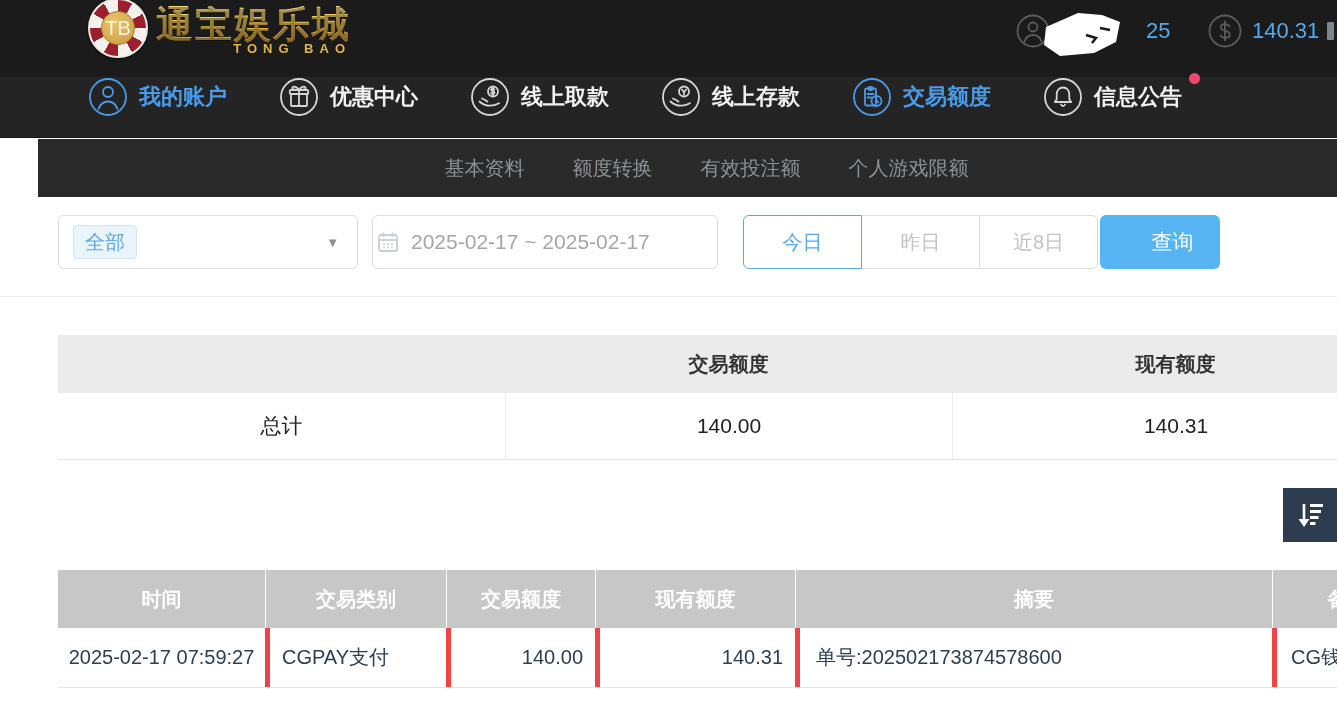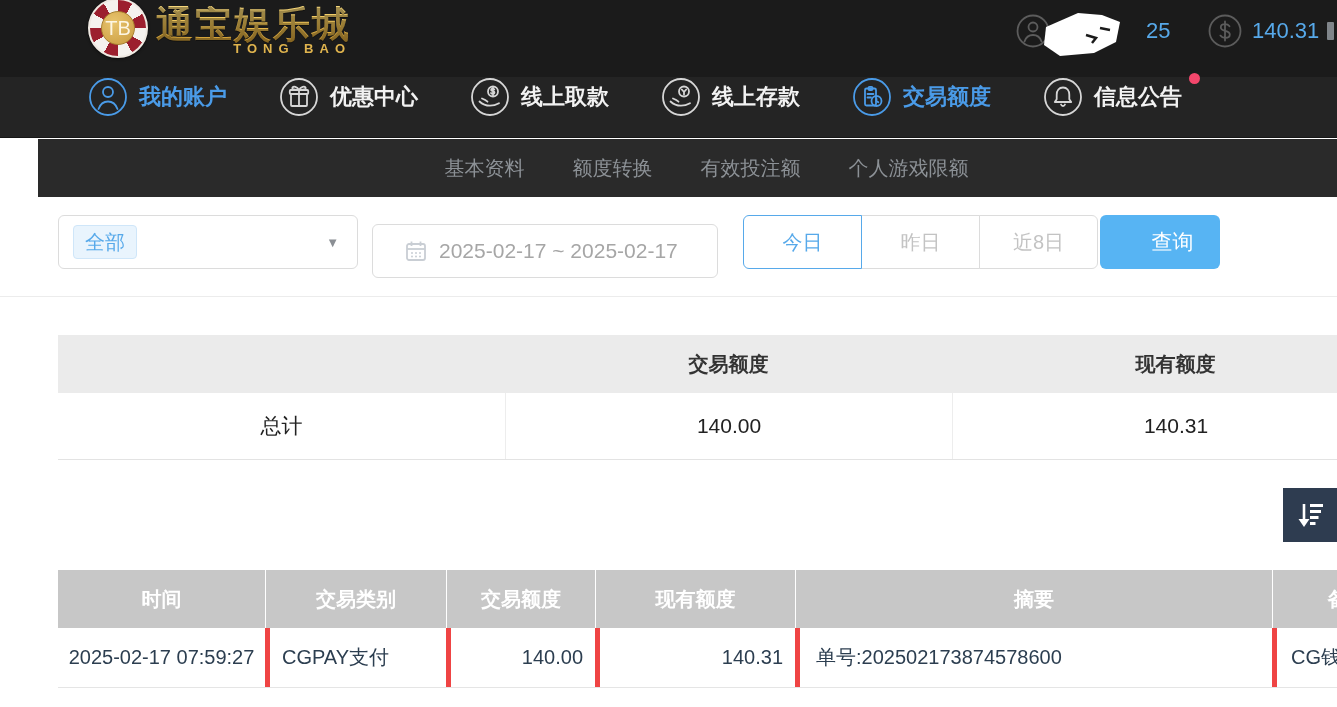--- a/index.html
+++ b/index.html
@@ -48,23 +48,23 @@
             display:flex; align-items:center; justify-content:center; gap:48px;margin-left:38px; }
   .subnav-item { color:#8c9196; font-size:20px; cursor:pointer; white-space:nowrap; }
 
   
   .dropdown { position:absolute; left:58px; top:215px; width:300px; height:54px; background:#fff;
               border:1px solid #dcdcdc; border-radius:6px; display:flex; align-items:center;
               padding:0 18px 0 14px; cursor:pointer; }
   .chip-tag { background:#e9f4fd; border:1px solid #cfe6f9; border-radius:4px; color:#57a9ea;
               font-size:20px; padding:6px 11px; line-height:1; }
   .dd-arrow { margin-left:auto; font-size:13px; color:#8b8f94; }
-  .date-input { position:absolute; left:372px; top:224px; width:346px; height:54px; background:#fff;
+  .date-input { position:absolute; left:372px; top:215px; width:346px; height:54px; background:#fff;
               border:1px solid #dcdcdc; border-radius:6px; display:flex; align-items:center;
-              padding:0 32px; cursor:pointer; }
+              padding:0 4px; cursor:pointer; }
   .date-text { margin-left:12px; color:#a6a6a6; font-size:21px; white-space:nowrap; }
   .quick-group { position:absolute; left:728px; top:215px; display:flex; }
   .quick-btn { width:119px; height:54px; background:#fff; border:1px solid #dcdcdc; margin-left:-1px;
               display:flex; align-items:center; justify-content:center; font-size:20px; color:#c3c3c3; cursor:pointer; }
   .quick-btn:first-child { border-radius:6px 0 0 6px; margin-left:15px; }
   .quick-btn:last-child { border-radius:0 6px 6px 0; }
   .quick-btn.active { border-color:#57a9ea; color:#57a9ea; z-index:2; }
   .search-btn { position:absolute; left:1100px; top:215px; width:120px; height:54px; background:#57b4f3;
               border:none; border-radius:6px; color:#fff; font-size:21px; cursor:pointer;
               font-family:"Liberation Sans","DejaVu Sans",sans-serif;padding-left:25px; }

